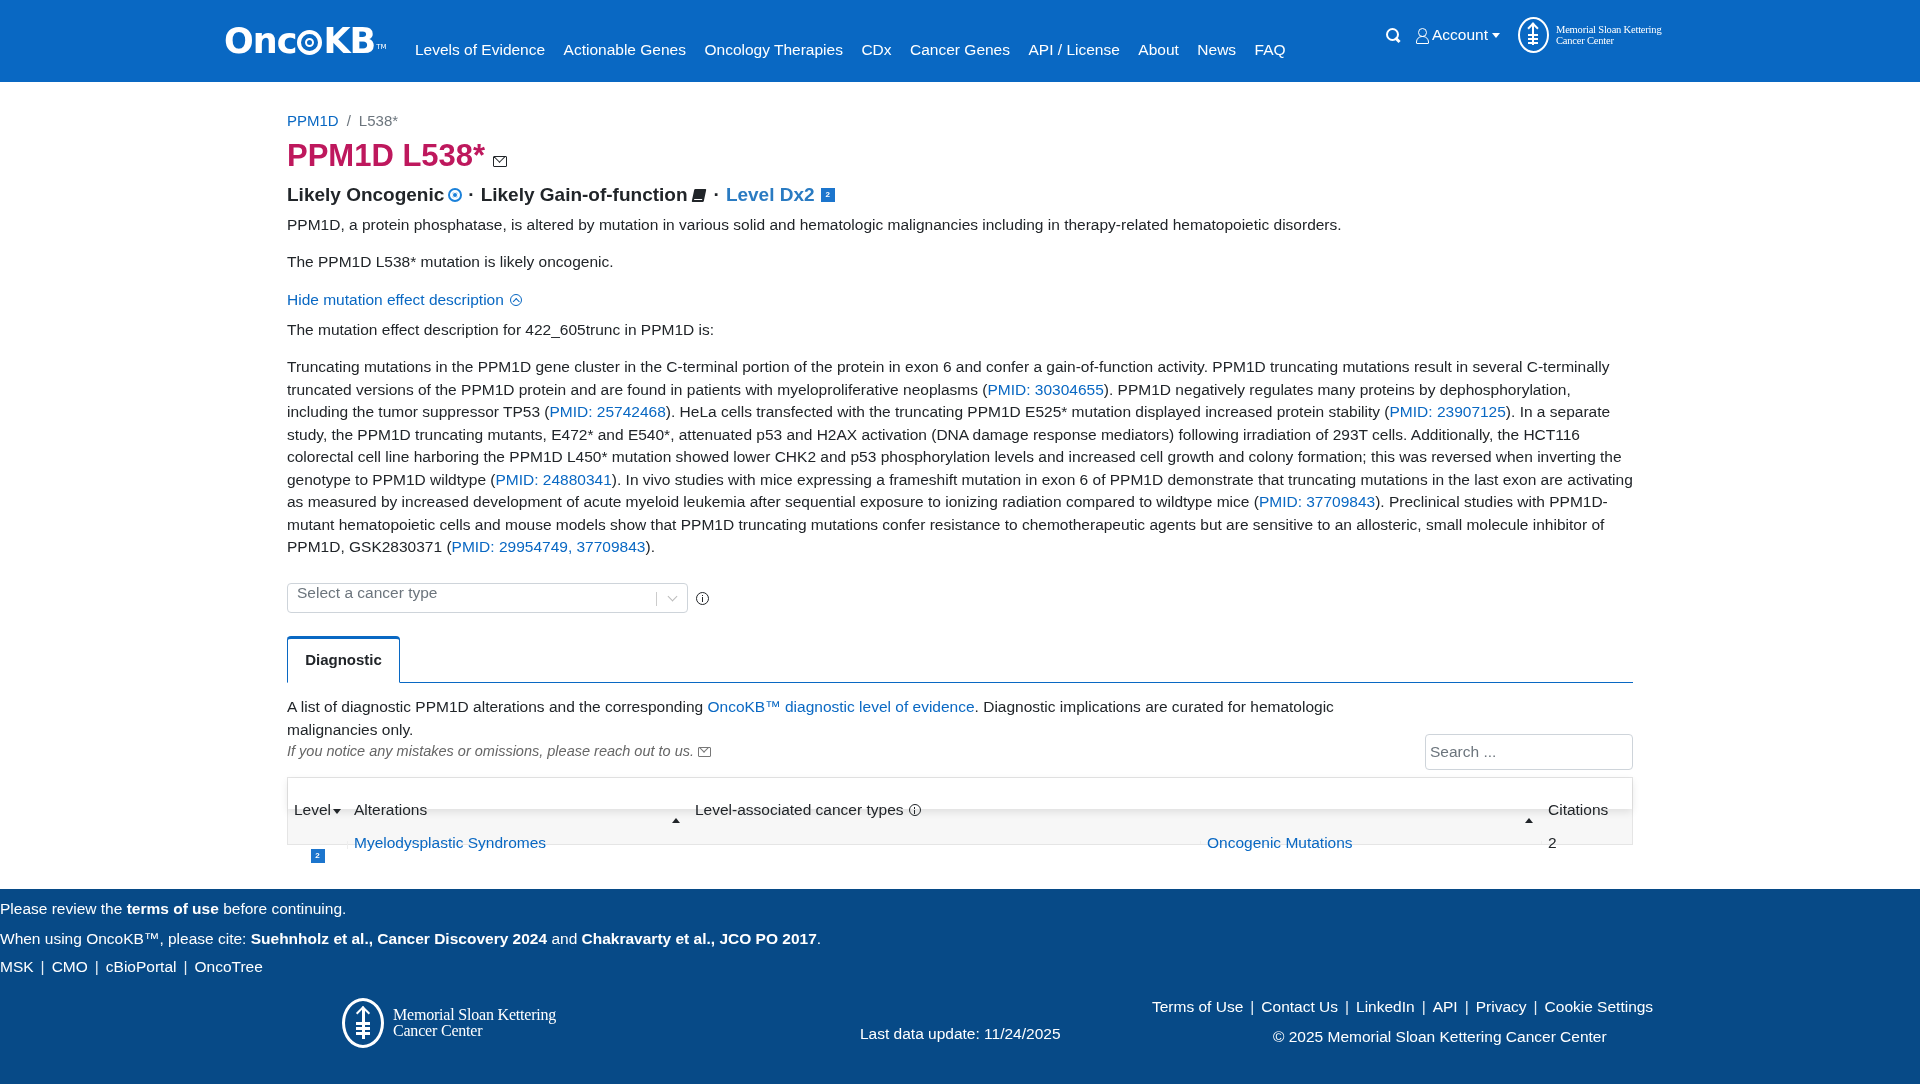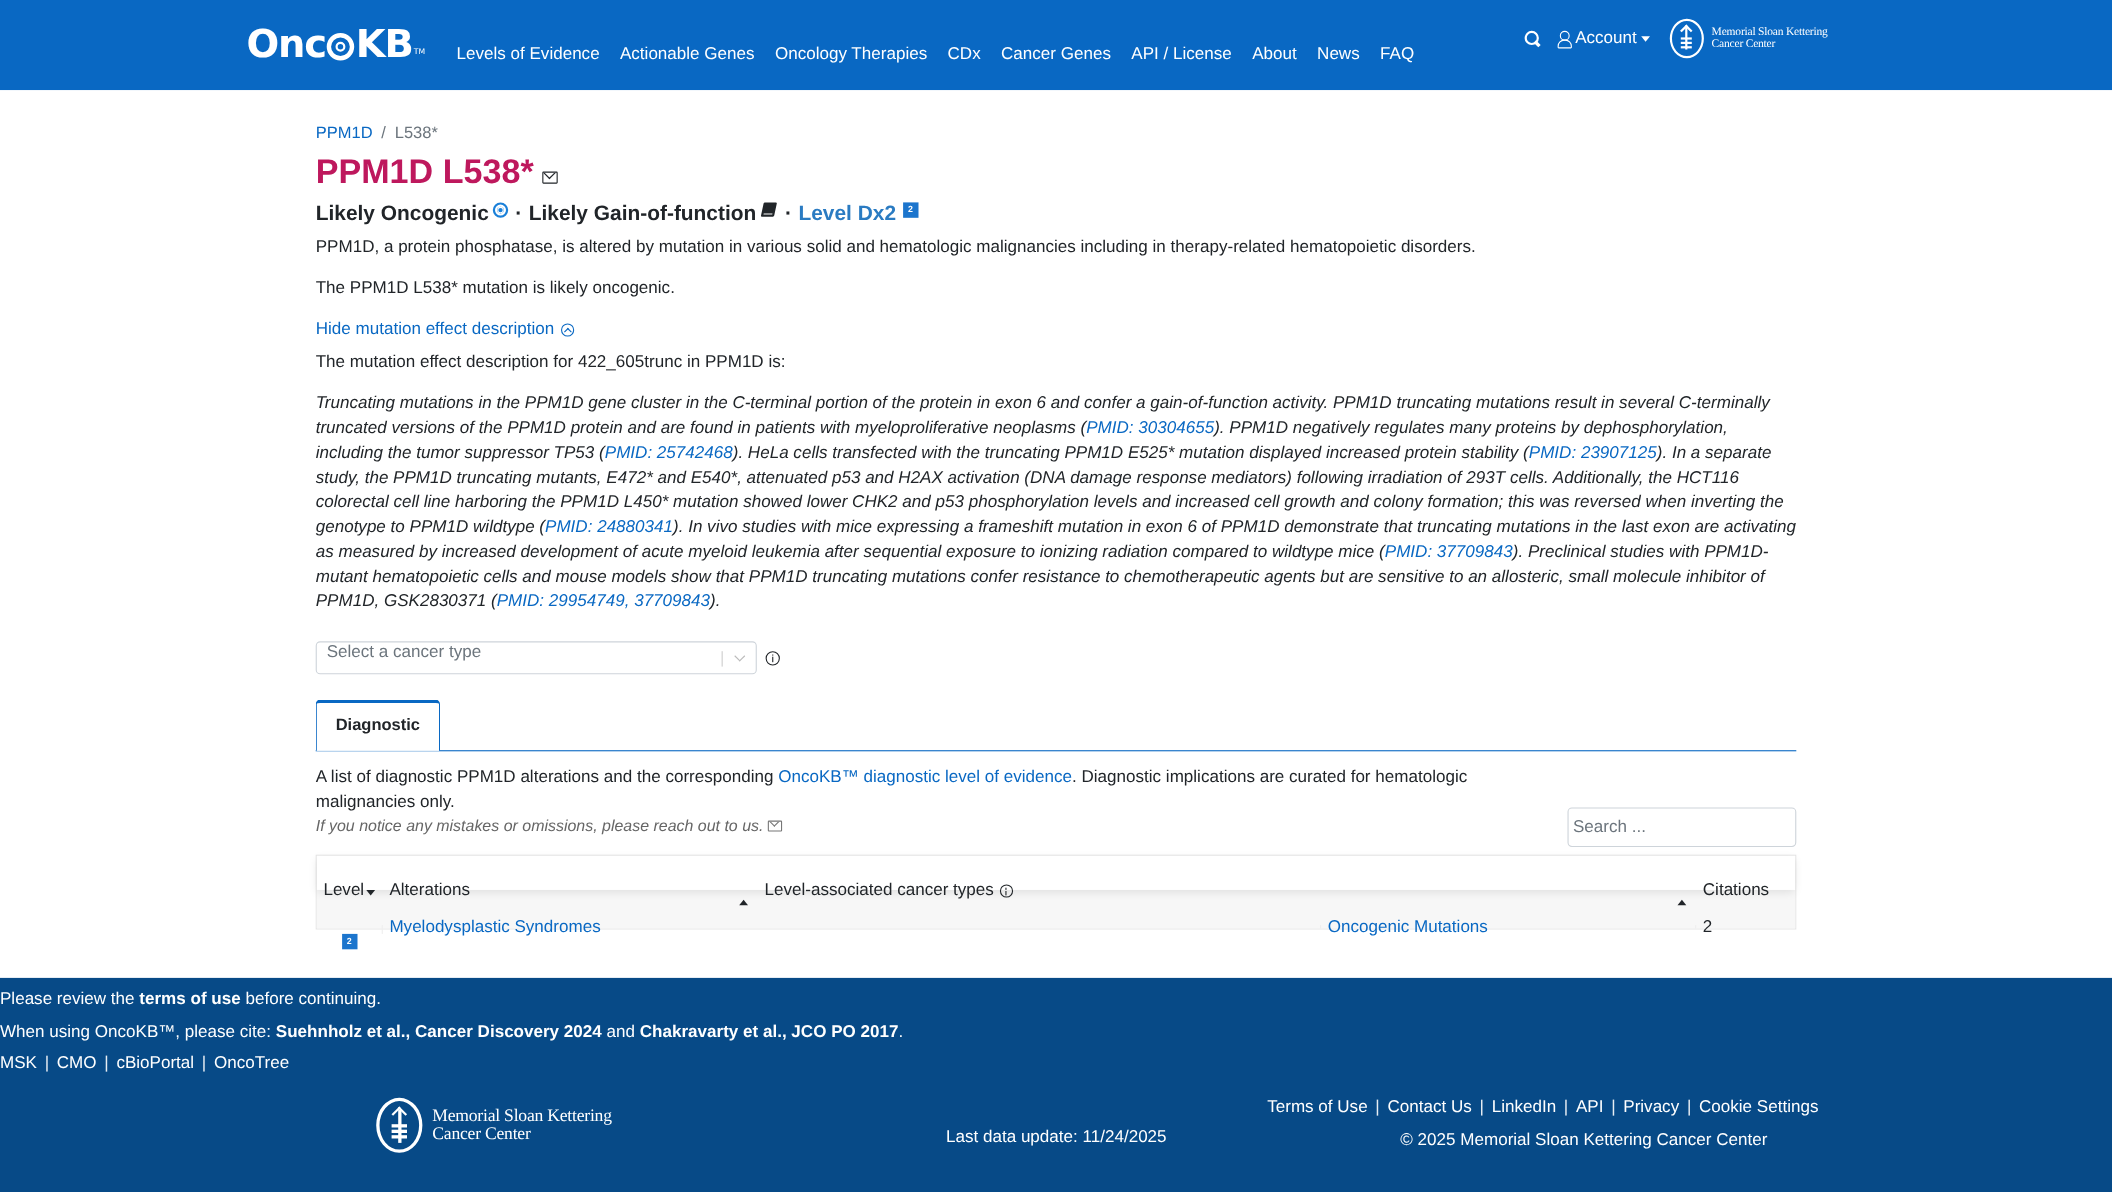--- a/index.html
+++ b/index.html
@@ -30,33 +30,33 @@
   .msk-oval .arrow { position: absolute; left: 9px; top: 5px; width: 8px; height: 8px; border-left: 2px solid #fff; border-top: 2px solid #fff; transform: rotate(45deg); }
   .msk-oval .bar { position: absolute; left: 8px; width: 10px; height: 2px; background: #fff; }
   .msk-text { font-family: Liberation Serif, serif; font-size: 10.5px; line-height: 11px; margin-left: 7px; letter-spacing: -0.2px; }
   .breadcrumb { position: absolute; left: 287px; top: 112px; font-size: 15px; color: #6c757d; }
   .breadcrumb .sep { margin: 0 8px; }
   .title { position: absolute; left: 287px; top: 138px; font-size: 31px; font-weight: bold; color: #be185d; display: flex; align-items: center; }
   .mail-ico { display: inline-block; width: 14px; height: 11px; border: 1.4px solid #212529; border-radius: 1px; position: relative; margin-left: 8px; margin-top: 10px; overflow: hidden; }
   .mail-ico::after { content: ""; position: absolute; left: 1px; top: -5px; width: 8px; height: 8px; border-right: 1.3px solid #212529; border-bottom: 1.3px solid #212529; transform: rotate(45deg); }
   .mail-ico.small { width: 13px; height: 10px; border-color: #777; margin: 0 0 0 4px; vertical-align: -1px; }
   .mail-ico.small::after { border-color: #777; width: 7px; height: 7px; }
-  .subtitle { position: absolute; left: 287px; top: 184px; font-size: 19px; font-weight: bold; display: flex; align-items: flex-start; color: #212529; }
+  .subtitle { position: absolute; left: 287px; top: 184px; font-size: 19px; font-weight: bold; display: flex; align-items: center; color: #212529; }
   .subtitle .dot { margin: 0 6px; font-weight: bold; }
   .onc-ico { display: inline-block; width: 14px; height: 14px; border-radius: 50%; border: 2px solid #1a80d9; position: relative; margin-left: 4px; }
   .onc-ico::after { content: ""; position: absolute; left: 2px; top: 2px; width: 6px; height: 6px; border-radius: 50%; background: #1a80d9; box-shadow: 0 0 0 1px #fff inset; }
   .book-ico { display: inline-block; width: 12px; height: 13px; background: #212529; transform: skewX(-12deg); border-radius: 1px; margin-left: 5px; position: relative; }
   .book-ico::after { content: ""; position: absolute; left: 2px; bottom: 2px; width: 8px; height: 1.5px; background: #fff; }
   .level-link { color: #2a7bc2; }
   .lvl-badge { display: inline-block; width: 14px; height: 14px; background: #1c75cd; color: #fff; font-size: 8px; text-align: center; line-height: 14px; font-weight: bold; margin-left: 6px; }
   .para { position: absolute; left: 287px; font-size: 15.5px; color: #212529; line-height: 22.5px; }
   .hide-link { display: flex; align-items: center; color: #0968c3; }
   .chev-circle { display: inline-block; width: 12px; height: 12px; border: 1.2px solid #0968c3; border-radius: 50%; margin-left: 6px; position: relative; }
   .chev-circle::after { content: ""; position: absolute; left: 3px; top: 3.5px; width: 3.5px; height: 3.5px; border-left: 1.2px solid #0968c3; border-top: 1.2px solid #0968c3; transform: rotate(45deg); }
-  .long-desc { width: 1346px; font-style: italic; }
+  .long-desc { width: 1346px; }
 
   .select-row { position: absolute; left: 287px; top: 583px; display: flex; align-items: center; }
   .select { width: 401px; height: 30px; border: 1px solid #ced4da; border-radius: 4px; display: flex; padding-left: 9px; color: #6c757d; font-size: 15.5px; position: relative; }
   .select .divider { position: absolute; right: 30px; top: 8px; width: 1px; height: 14px; background: #ccc; }
   .select .chev { position: absolute; right: 11px; top: 9px; width: 7px; height: 7px; border-right: 1.3px solid #bbb; border-bottom: 1.3px solid #bbb; transform: rotate(45deg); }
   .info-ico { display: inline-block; width: 13px; height: 13px; border: 1.3px solid #212529; border-radius: 50%; margin-left: 8px; position: relative; }
   .info-ico::before { content: ""; position: absolute; left: 4.5px; top: 2px; width: 1.5px; height: 1.5px; background: #212529; }
   .info-ico::after { content: ""; position: absolute; left: 4.5px; top: 4.5px; width: 1.5px; height: 4.5px; background: #212529; }
 
   .tabs { position: absolute; left: 287px; top: 636px; width: 1346px; height: 47px; border-bottom: 1px solid #0968c3; }

